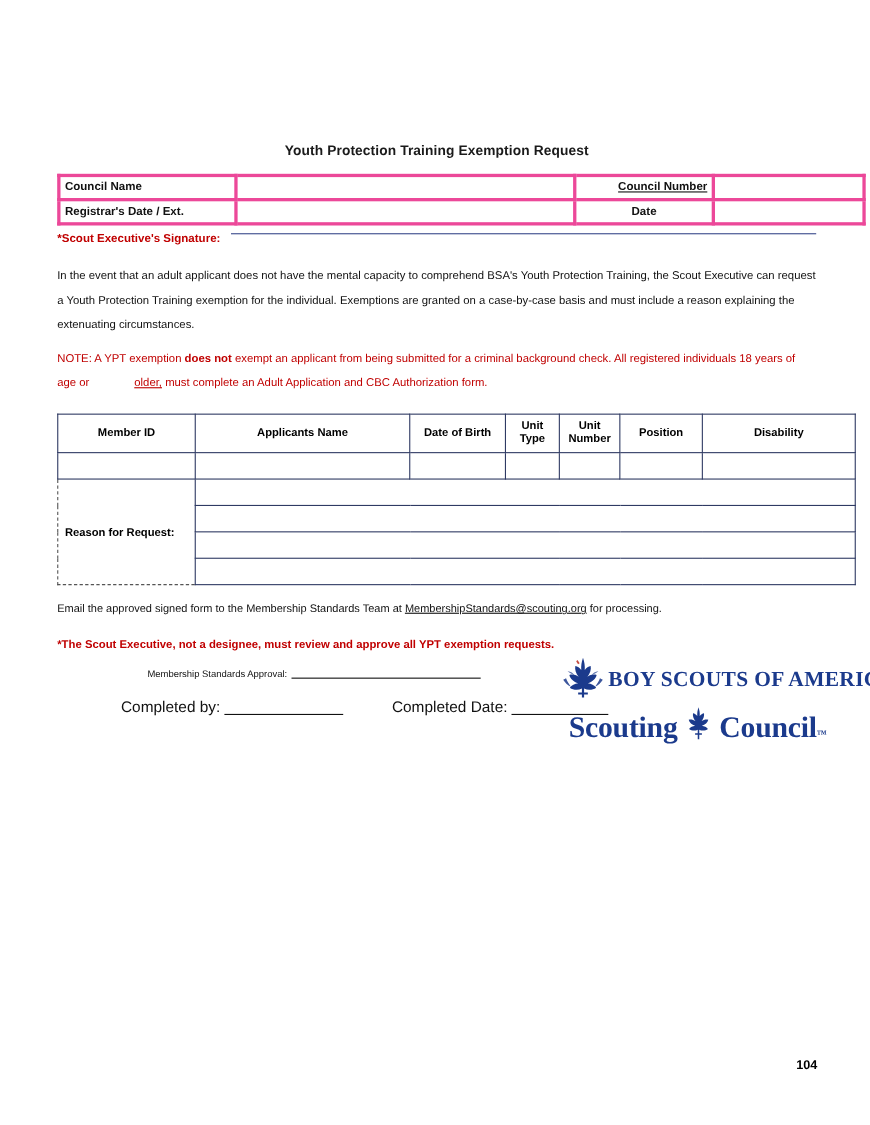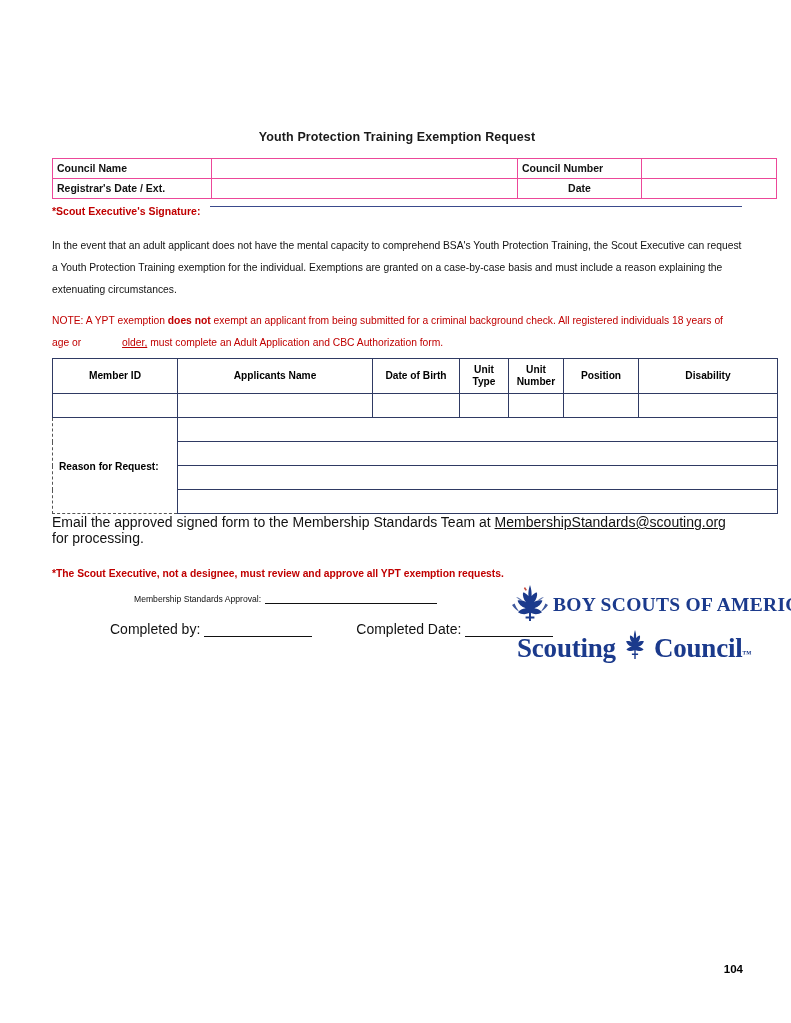--- a/index.html
+++ b/index.html
@@ -38,35 +38,35 @@
   }
 
   
   table.hdr {
     border-collapse: collapse;
     width: 690px;
     table-layout: fixed;
     font-size: 10.5px;
   }
   table.hdr td {
-    border: 1px solid #ec4899;
+    border: 3px solid #ec4899;
     height: 19px;
     padding: 0 4px;
     vertical-align: middle;
     line-height: 13px;
   }
   .lbl-bold {
     font-weight: bold;
     font-size: 10.5px;
     color: #111;
   }
   .cell-blank { background: #fff; }
   td.lbl-council-name { width: 150px; }
   td.fill-council-name { width: 297px; }
-  td.lbl-council-num { width: 115px; text-align: left; }
+  td.lbl-council-num { width: 115px; text-align: right; text-decoration: underline; }
   td.fill-council-num { width: 126px; }
   td.lbl-date { text-align: center; }
 
   
   .sig-row {
     margin-top: 6px;
     display: flex;
     align-items: flex-start;
     height: 18px;
   }
@@ -98,21 +98,21 @@
     color: #c00000;
   }
   .note b { font-weight: bold; }
   .note u { text-decoration: underline; margin-left: 38px; }
 
   
   table.apps {
     border-collapse: collapse;
     width: 690px;
     table-layout: fixed;
-    margin-top: 4px;
+    margin-top: 16px;
     font-size: 10px;
   }
   table.apps th, table.apps td {
     border: 1px solid #2f3a63;
     vertical-align: middle;
   }
   table.apps th {
     font-weight: bold;
     font-size: 10.2px;
     text-align: center;
@@ -135,21 +135,22 @@
     padding: 2px 0 0 6px;
     vertical-align: top;
     border-right: 1px dashed #555 !important;
     border-bottom: 1px dashed #555 !important;
     border-left: 1px dashed #555 !important;
   }
   td.reason-line { height: 21px; }
 
   
   .email-line {
-    font-size: 14px;
+    margin-top: 16px;
+    font-size: 10px;
     color: #111;
   }
   .email-line .ul { text-decoration: underline; }
   .exec-note {
     margin-top: 22px;
     font-size: 10.3px;
     font-weight: bold;
     color: #c00000;
   }
 

